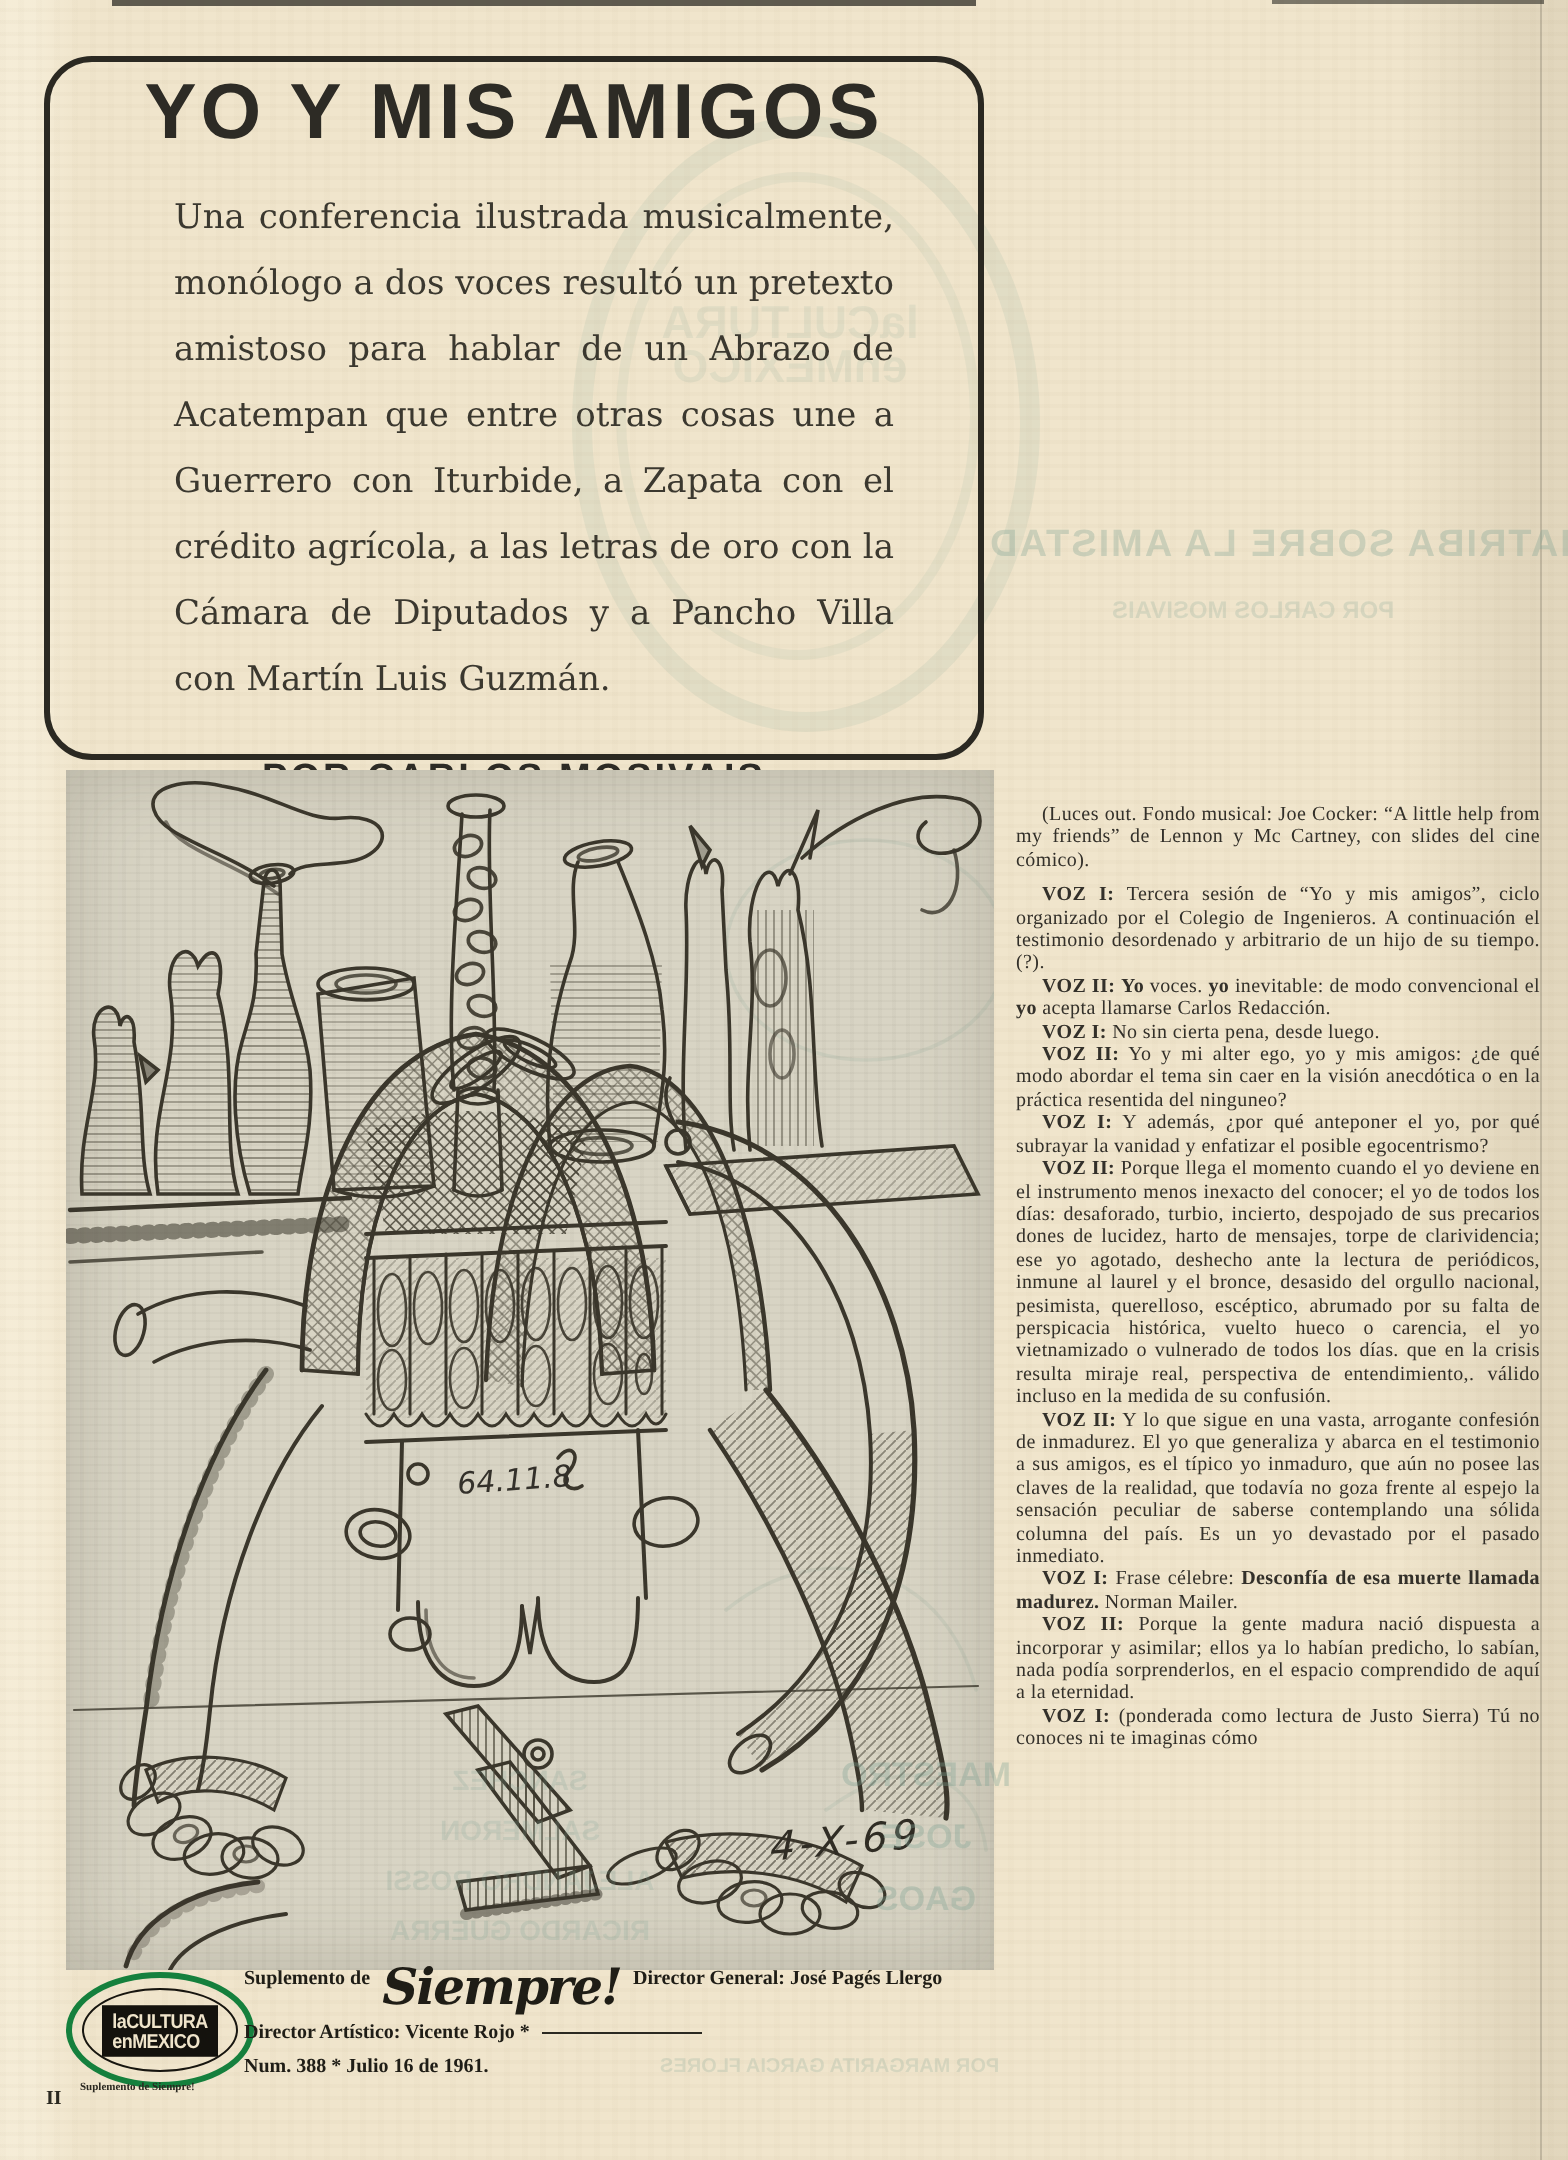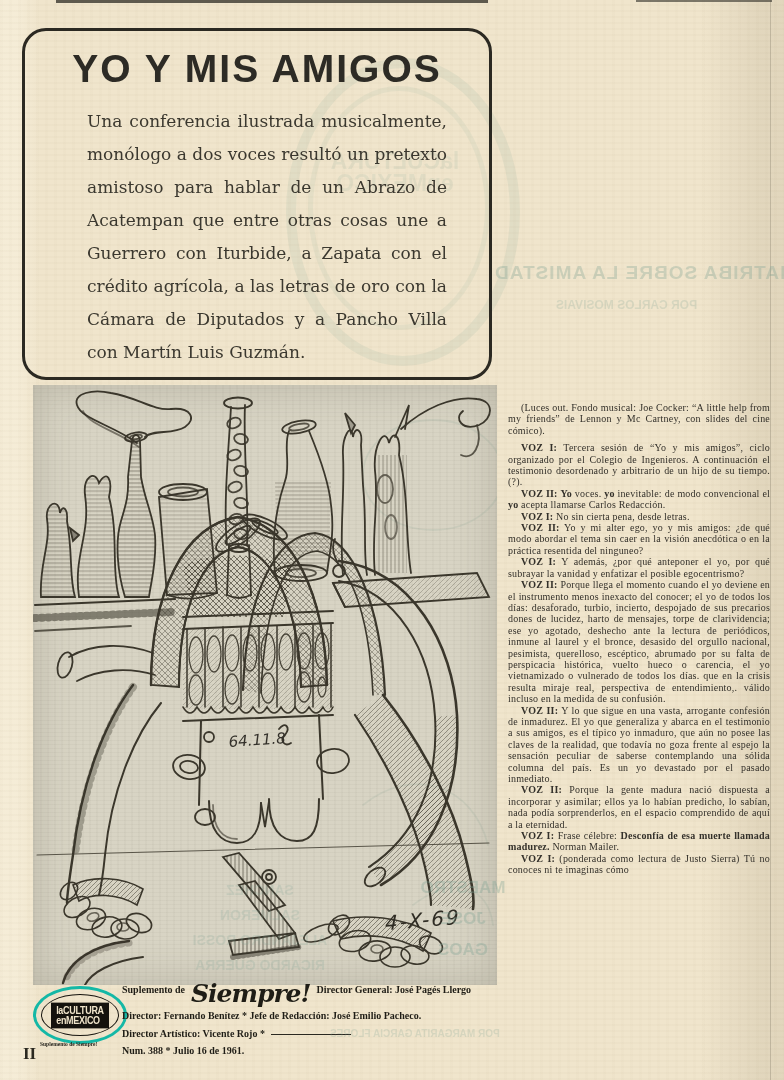--- a/index.html
+++ b/index.html
@@ -15,21 +15,21 @@
     background:
       repeating-linear-gradient(0deg, rgba(125,104,62,.028) 0 2px, transparent 2px 6px),
       repeating-linear-gradient(90deg, rgba(125,104,62,.02) 0 3px, transparent 3px 9px),
       linear-gradient(90deg, rgba(255,250,235,.35) 0 18px, transparent 40px 700px, rgba(102,88,60,.10) 760px 784px);}
   
   .edge-a{position:absolute;left:56px;top:0;width:432px;height:3px;background:#2d2b24;opacity:.75;}
   .edge-b{position:absolute;left:636px;top:0;width:136px;height:2px;background:#2d2b24;opacity:.6;}
   .crease{position:absolute;left:770px;top:0;width:1px;height:1080px;background:#4a4336;opacity:.22;}
   
   .hbox{position:absolute;left:22px;top:28px;width:464px;height:346px;border:3px solid #2b2922;border-radius:24px;}
-  .hbox h1{margin:16px 20px 0 20px;text-align:center;font-family:"Liberation Sans",sans-serif;
+  .hbox h1{margin:4px 20px 0 20px;text-align:center;font-family:"Liberation Sans",sans-serif;
     font-weight:bold;font-size:39px;letter-spacing:2px;color:#2d2b25;}
   .hbox .intro{margin:14px 42px 0 62px;font-family:"DejaVu Serif",serif;font-size:17px;line-height:33px;
     text-align:justify;color:#3b382f;}
   .hbox .byline{margin-top:22px;text-align:center;font-family:"Liberation Sans",sans-serif;
     font-weight:bold;font-size:19px;letter-spacing:1.5px;color:#2d2b25;}
   
   .bleed{position:absolute;color:var(--teal);transform:scaleX(-1);font-family:"Liberation Sans",sans-serif;
     font-weight:bold;pointer-events:none;white-space:nowrap;}
   .stamp-o{position:absolute;left:286px;top:58px;width:214px;height:288px;border:10px solid var(--teal);
     border-radius:50%;opacity:.12;pointer-events:none;}
@@ -49,28 +49,28 @@
       repeating-linear-gradient(90deg, rgba(70,66,52,.03) 0 2px, transparent 2px 7px);}
   .sig{position:absolute;left:352px;top:523px;font-family:"DejaVu Sans",sans-serif;font-style:italic;
     font-size:20px;color:#2f2c24;transform:rotate(-5deg) skewX(-6deg);letter-spacing:2px;}
   
   .col{position:absolute;left:508px;top:390px;width:262px;font-size:10px;line-height:11.4px;
     text-align:justify;color:#33302a;letter-spacing:.2px;}
   .col p{margin:0;text-indent:13px;}
   .col p.space-after{margin-bottom:6px;margin-top:12px;}
   .col .b{font-weight:bold;}
   
-  .logo-oval{position:absolute;left:33px;top:986px;width:88px;height:52px;border:3px solid #14b8a6;
+  .logo-oval{position:absolute;left:33px;top:986px;width:88px;height:52px;border:3px solid #15803d;
     border-radius:50%;display:flex;align-items:center;justify-content:center;}
   .logo-oval .inner{width:76px;height:40px;border:1.5px solid #17150f;border-radius:50%;
     display:flex;align-items:center;justify-content:center;}
   .logo-plate{background:#14120d;color:#efe4ca;font-family:"Liberation Sans",sans-serif;font-weight:bold;
     font-size:9px;line-height:8.5px;padding:3px 5px;transform:scaleY(1.12);letter-spacing:-.3px;text-align:left;}
   .logo-sub{position:absolute;left:40px;top:1041px;font-size:5.5px;font-weight:bold;color:#2a2820;}
-  .pgnum{position:absolute;left:23px;top:1044px;font-size:17px;font-weight:bold;color:#2a2820;}
+  .pgnum{position:absolute;left:23px;top:1044px;font-size:10px;font-weight:bold;color:#2a2820;}
   .credits{position:absolute;left:122px;top:984px;width:380px;color:#1f1d16;font-weight:bold;font-size:10px;}
   .credits .l1{display:flex;align-items:flex-start;gap:6px;}
   .masthead{font-family:"DejaVu Serif",serif;font-weight:bold;font-style:italic;font-size:25px;
     letter-spacing:-1px;line-height:20px;}
   .credits .l2{margin-top:6px;}
   .credits .l3{margin-top:7px;}
   .credits .rule{display:inline-block;width:80px;border-bottom:1.5px solid #2a2820;vertical-align:2px;margin-left:6px;}
   .credits .l4{margin-top:6px;}
 </style>
 </head>
@@ -328,48 +328,47 @@
       <div>SANCHEZ</div>
       <div>SALMERON</div>
       <div>ALEJANDRO ROSSI</div>
       <div>RICARDO GUERRA</div>
     </div>
 
   <div class="col">
       <p class="space-after"><span>(Luces out. Fondo musical: Joe Cocker: “A little help from my friends” de Lennon y Mc Cartney, con slides del cine cómico).</span></p>
       <p><span class="b">VOZ I:</span><span> Tercera sesión de “Yo y mis amigos”, ciclo organizado por el Colegio de Ingenieros. A continuación el testimonio desordenado y arbitrario de un hijo de su tiempo. (?).</span></p>
       <p><span class="b">VOZ II:</span><span> </span><span class="b">Yo</span><span> voces. </span><span class="b">yo</span><span> inevitable: de modo convencional el </span><span class="b">yo</span><span> acepta llamarse Carlos Redacción.</span></p>
-      <p><span class="b">VOZ I:</span><span> No sin cierta pena, desde letras.</span></p>
+      <p><span class="b">VOZ I:</span><span> No sin cierta pena, desde luego.</span></p>
       <p><span class="b">VOZ II:</span><span> Yo y mi alter ego, yo y mis amigos: ¿de qué modo abordar el tema sin caer en la visión anecdótica o en la práctica resentida del ninguneo?</span></p>
       <p><span class="b">VOZ I:</span><span> Y además, ¿por qué anteponer el yo, por qué subrayar la vanidad y enfatizar el posible egocentrismo?</span></p>
       <p><span class="b">VOZ II:</span><span> Porque llega el momento cuando el yo deviene en el instrumento menos inexacto del conocer; el yo de todos los días: desaforado, turbio, incierto, despojado de sus precarios dones de lucidez, harto de mensajes, torpe de clarividencia; ese yo agotado, deshecho ante la lectura de periódicos, inmune al laurel y el bronce, desasido del orgullo nacional, pesimista, querelloso, escéptico, abrumado por su falta de perspicacia histórica, vuelto hueco o carencia, el yo vietnamizado o vulnerado de todos los días. que en la crisis resulta miraje real, perspectiva de entendimiento,. válido incluso en la medida de su confusión.</span></p>
       <p><span class="b">VOZ II:</span><span> Y lo que sigue en una vasta, arrogante confesión de inmadurez. El yo que generaliza y abarca en el testimonio a sus amigos, es el típico yo inmaduro, que aún no posee las claves de la realidad, que todavía no goza frente al espejo la sensación peculiar de saberse contemplando una sólida columna del país. Es un yo devastado por el pasado inmediato.</span></p>
+      <p><span class="b">VOZ I:</span><span> Frase célebre: </span><span class="b">Desconfía de esa muerte llamada madurez.</span><span> Norman Mailer.</span></p>
       <p><span class="b">VOZ II:</span><span> Porque la gente madura nació dispuesta a incorporar y asimilar; ellos ya lo habían predicho, lo sabían, nada podía sorprenderlos, en el espacio comprendido de aquí a la eternidad.</span></p>
-      <p><span class="b">VOZ I:</span><span> Frase célebre: </span><span class="b">Desconfía de esa muerte llamada madurez.</span><span> Norman Mailer.</span></p>
       <p><span class="b">VOZ I:</span><span> (ponderada como lectura de Justo Sierra) Tú no conoces ni te imaginas cómo</span></p>
     </div>
 
   <div class="logo-oval">
     <div class="inner">
       <div class="logo-plate">
         <div>laCULTURA</div>
         <div>enMEXICO</div>
       </div>
     </div>
   </div>
   <div class="logo-sub">Suplemento de Siempre!</div>
   <div class="pgnum">II</div>
 
   <div class="credits">
     <div class="l1">
       <span>Suplemento de</span>
       <span class="masthead">Siempre!</span>
       <span>Director General: José Pagés Llergo</span>
     </div>
-    <div class="l2">Director: Fernando Benítez * Jefe de Redacción: José Emilio Pacheco.</div>
     <div class="l3">
       <span>Director Artístico: Vicente Rojo *</span><span class="rule"></span>
     </div>
     <div class="l4">Num. 388 * Julio 16 de 1961.</div>
   </div>
 
   <div class="bleed bleed-footer">POR MARGARITA GARCIA FLORES</div>
 </div>
 
 </body></html>

